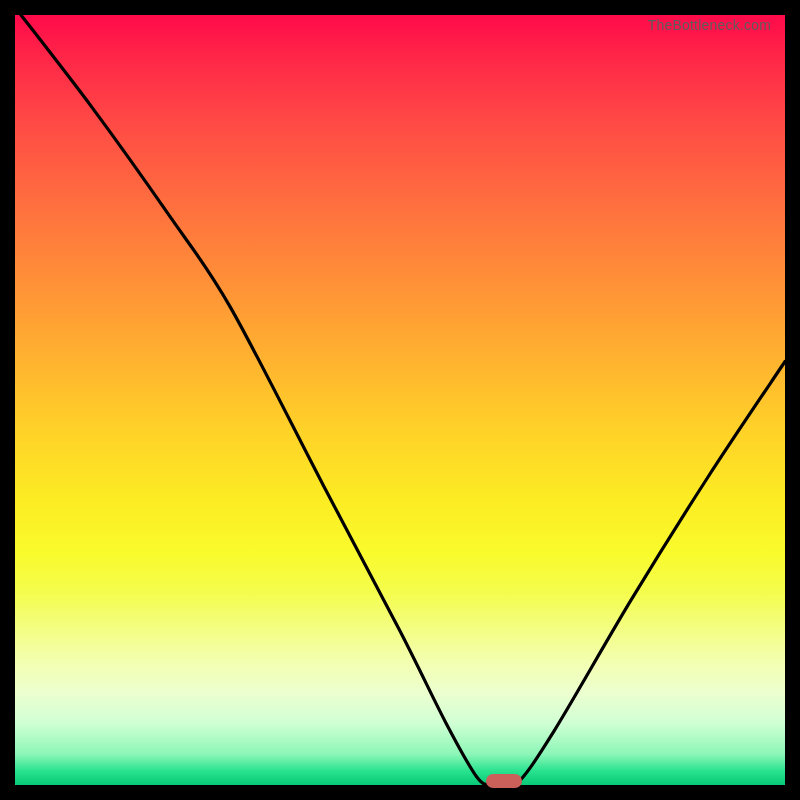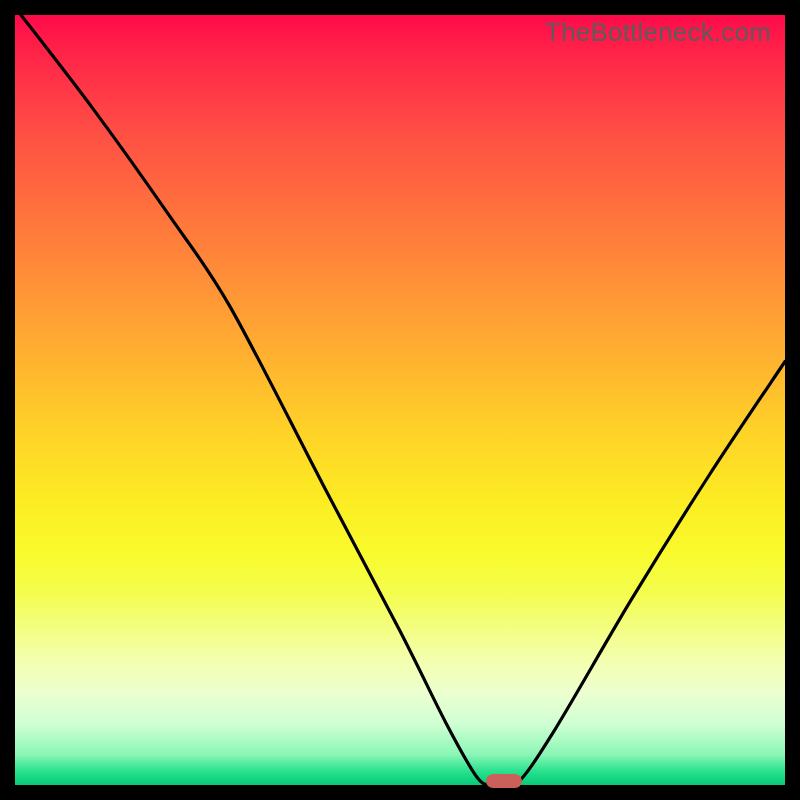--- a/index.html
+++ b/index.html
@@ -43,21 +43,21 @@
       #8cf6b7 96%,
       #28e28e 98.2%,
       #08c977 100%
     );
   }
   .watermark {
     position: absolute;
     top: 2px;
     right: 14px;
     color: #5c5c5c;
-    font-size: 26px;
+    font-size: 14px;
     font-weight: 500;
     letter-spacing: 0.2px;
     user-select: none;
   }
   svg.overlay {
     position: absolute;
     left: 0;
     top: 0;
     width: 770px;
     height: 770px;

